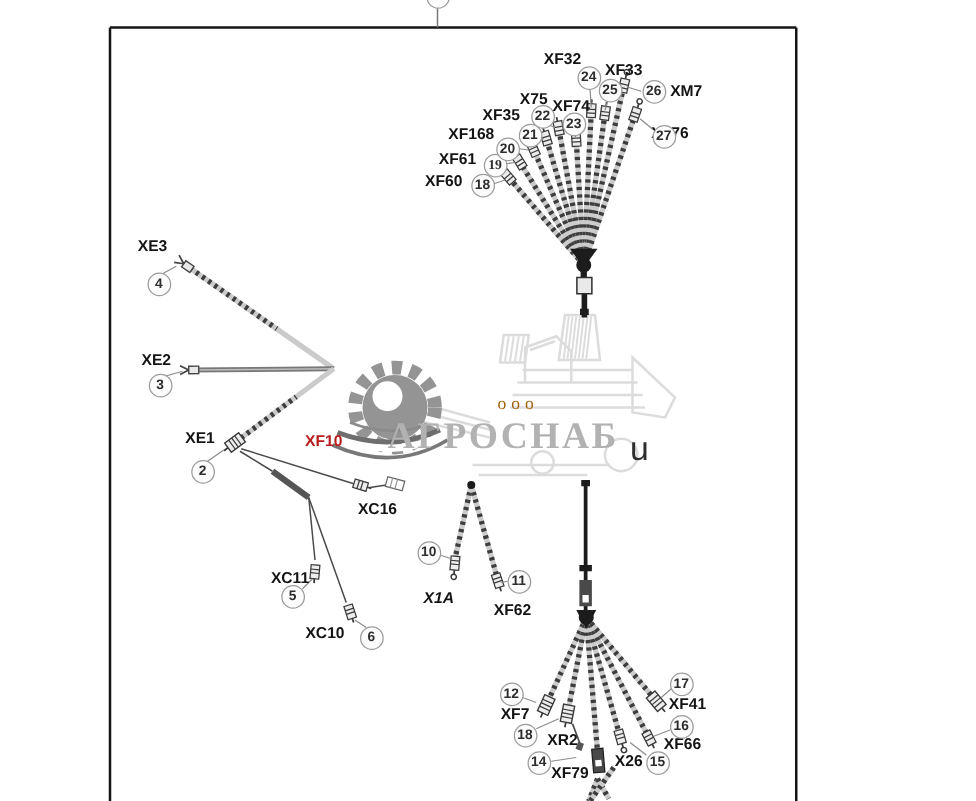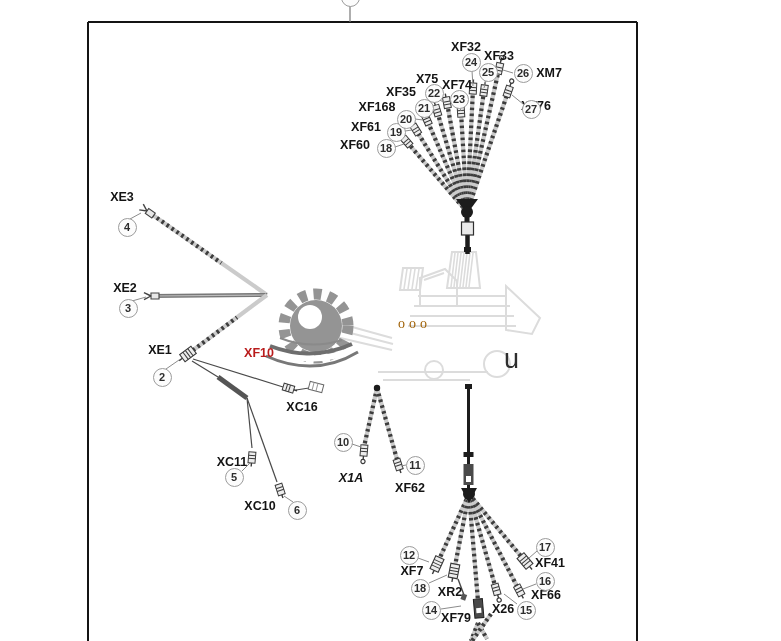--- a/index.html
+++ b/index.html
@@ -357,34 +357,35 @@
       <rect x="463.5" y="452" width="10" height="5" fill="#1c1c1c" stroke="none" stroke-width="1.2"></rect>
       <rect x="463.5" y="464" width="10" height="21" fill="#4a4a4a" stroke="none" stroke-width="1.2"></rect>
       <rect x="466" y="476" width="5" height="6" fill="#ffffff" stroke="none" stroke-width="1.2"></rect>
       <polygon points="456,199 478,199 467,214" fill="#1c1c1c"></polygon>
       <circle cx="467" cy="212" r="6" fill="#1c1c1c"></circle>
       <polygon points="461,488 477,488 469,503" fill="#1c1c1c"></polygon>
       <circle cx="469" cy="494" r="6" fill="#1c1c1c"></circle>
     </svg>
   <div id="overlay">
     <div class="wm-text" id="wm-ooo">ооо</div>
+    <div class="wm-text" id="wm-name">АГРОСНАБ</div>
     <div class="wm-text" id="wm-u">u</div>
   <div class="lbl" style="left: 355px; top: 145px;">XF60</div>
       <div class="callout" style="left: 386px; top: 148px;">18</div>
       <div class="lbl" style="left: 366px; top: 127px;">XF61</div>
-      <div class="callout" style="left: 396px; top: 132px;">19</div>
+      <div class="callout" style="left: 396px; top: 132px; font-family: Liberation Serif, serif;">19</div>
       <div class="lbl" style="left: 377px; top: 107px;">XF168</div>
       <div class="callout" style="left: 406px; top: 119px;">20</div>
       <div class="lbl" style="left: 401px; top: 92px;">XF35</div>
       <div class="callout" style="left: 424px; top: 108px;">21</div>
       <div class="lbl" style="left: 427px; top: 79px;">X75</div>
       <div class="callout" style="left: 434px; top: 93px;">22</div>
       <div class="lbl" style="left: 457px; top: 85px;">XF74</div>
       <div class="callout" style="left: 459px; top: 99px;">23</div>
-      <div class="lbl" style="left: 466px; top: 47px;">XF32</div>
+      <div class="lbl" style="left: 450px; top: 47px;">XF32</div>
       <div class="callout" style="left: 471px; top: 62px;">24</div>
       <div class="lbl" style="left: 499px; top: 56px;">XF33</div>
       <div class="callout" style="left: 488px; top: 72px;">25</div>
       <div class="lbl" style="left: 549px; top: 73px;">XM7</div>
       <div class="callout" style="left: 523px; top: 73px; text-align: center;">26</div>
       <div class="lbl" style="left: 536px; top: 106px;">XF76</div>
       <div class="callout" style="left: 531px; top: 109px;">27</div>
       <div class="lbl" style="left: 412px; top: 571px;">XF7</div>
       <div class="callout" style="left: 409px; top: 555px;">12</div>
       <div class="lbl" style="left: 450px; top: 592px;">XR2</div>

